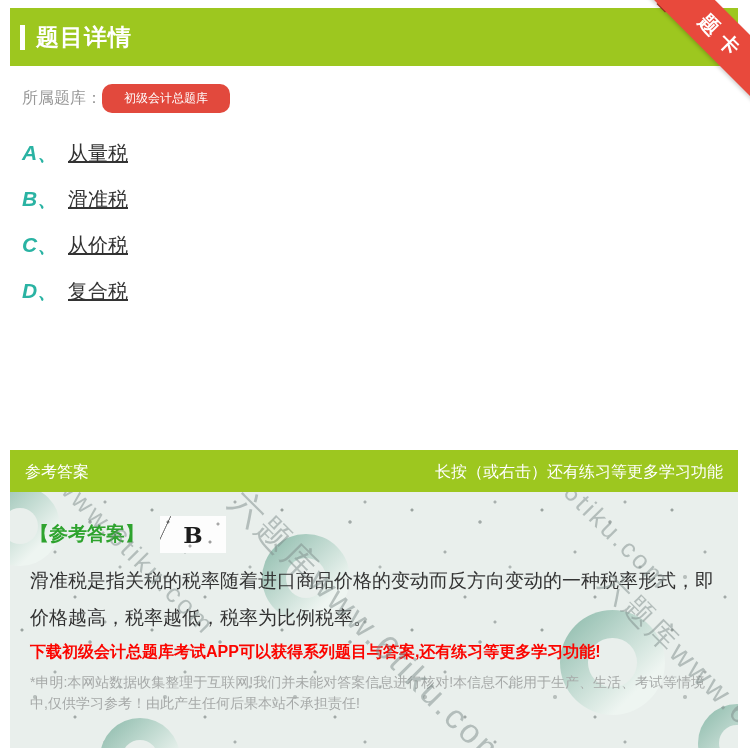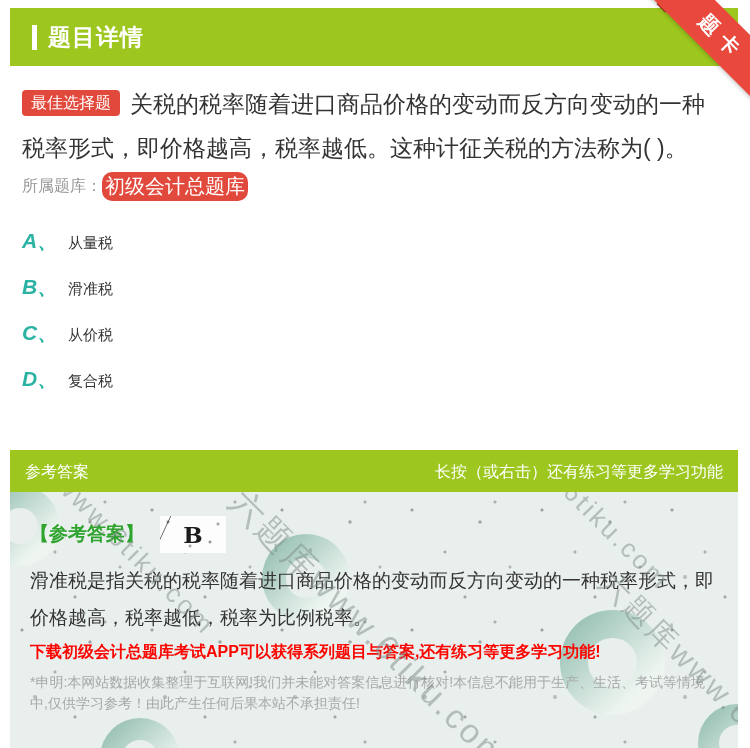--- a/index.html
+++ b/index.html
@@ -2,21 +2,21 @@
 <html><head>
 <meta charset="utf-8">
 <style>
   * { margin:0; padding:0; box-sizing:border-box; }
   html,body { width:750px; height:748px; overflow:hidden; background:#fff;
     font-family:"Liberation Sans","DejaVu Sans",sans-serif; }
   .page { position:relative; width:750px; height:748px; background:#fff; }
 
   
   .header { position:absolute; left:10px; right:12px; top:8px; height:58px;
-    background:#9dc71f; display:flex; align-items:center; padding-left:22px; }
+    background:#9dc71f; display:flex; align-items:center; padding-left:10px; }
   .vbar { width:5px; height:25px; background:#fff; margin-right:11px; }
   .title { color:#fff; font-size:23px; font-weight:bold; letter-spacing:1px; }
 
   
   .ribbon { position:absolute; top:0; right:0; width:125px; height:125px;
     overflow:hidden; z-index:5; }
   .ribbon .band { position:absolute; left:-1px; top:13px; width:190px;
     padding:8px 0; background:#e8493c; color:#fff; text-align:center;
     font-size:20px; font-weight:bold; letter-spacing:8px; text-indent:8px;
     transform:rotate(45deg); box-shadow:0 2px 4px rgba(0,0,0,.18); }
@@ -27,26 +27,26 @@
 
   
   .question { position:absolute; left:10px; right:12px; top:66px; padding:16px 12px 0 12px; background:#fff; }
   .qtext { font-size:23px; color:#333; line-height:44px; }
   .badge-type { display:inline-block; background:#e2493d; color:#fff;
     font-size:16px; line-height:26px; padding:0 9px; border-radius:4px;
     vertical-align:4px; margin-right:10px; }
   .bank-row { margin-top:2px; display:flex; align-items:center; }
   .bank-label { font-size:16px; color:#999; }
   .badge-bank { display:inline-block; background:#e2493d; color:#fff;
-    font-size:20px; line-height:29px; padding:0 3px; border-radius:10px; }
+    font-size:12px; line-height:29px; padding:0 22px; border-radius:10px; }
   .options { list-style:none; margin-top:26px; }
   .option { display:flex; align-items:baseline; margin-bottom:24px; height:22px; }
   .letter { color:#2ab3a3; font-size:21px; font-weight:bold; font-style:italic;
     width:46px; flex:0 0 46px; }
-  .opt-text { color:#333; font-size:15px; }
+  .opt-text { color:#333; font-size:20px;text-decoration:underline; }
 
   
   .ans-bar { position:absolute; left:10px; right:12px; top:450px; height:44px;
     background:#9dc71f; display:flex; align-items:center;
     justify-content:space-between; padding:0 15px; color:#fff; font-size:16px; }
 
   
   .panel { position:absolute; left:10px; right:12px; top:492px; bottom:0;
     overflow:hidden; background-color:#e9efec;
     background-image:
@@ -102,23 +102,20 @@
     <span class="title">题目详情</span>
   </div>
 
   <div class="ribbon">
     <i class="tip tip1"></i>
     <i class="tip tip2"></i>
     <span class="band">题卡</span>
   </div>
 
   <div class="question">
-    <p class="qtext">
-      <span class="badge-type">最佳选择题</span><span>关税的税率随着进口商品价格的变动而反方向变动的一种税率形式，即价格越高，税率越低。这种计征关税的方法称为( )。</span>
-    </p>
     <div class="bank-row">
       <span class="bank-label">所属题库：</span>
       <span class="badge-bank">初级会计总题库</span>
     </div>
     <ul class="options">
       <li class="option">
         <span class="letter">A、</span>
         <span class="opt-text">从量税</span>
       </li>
       <li class="option">

